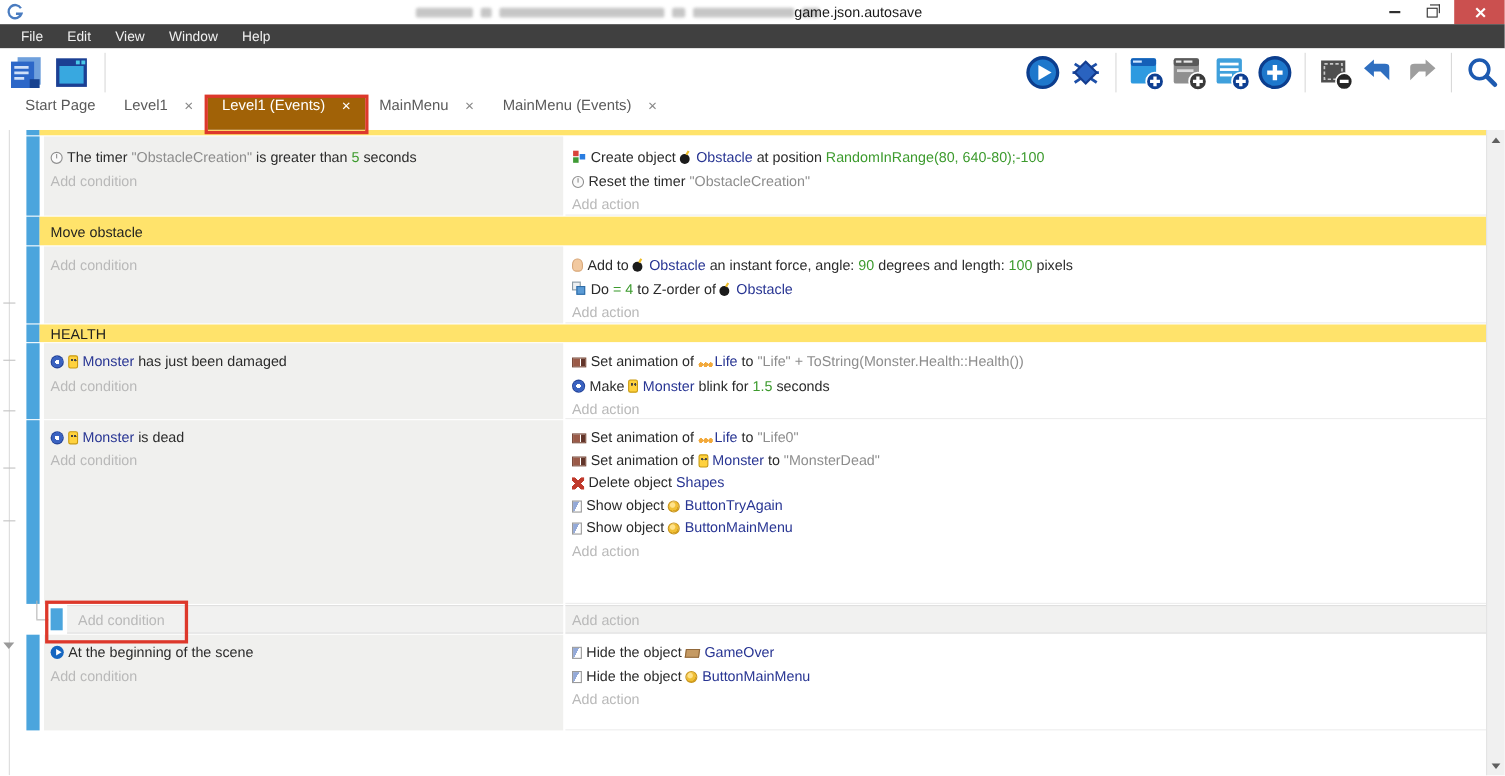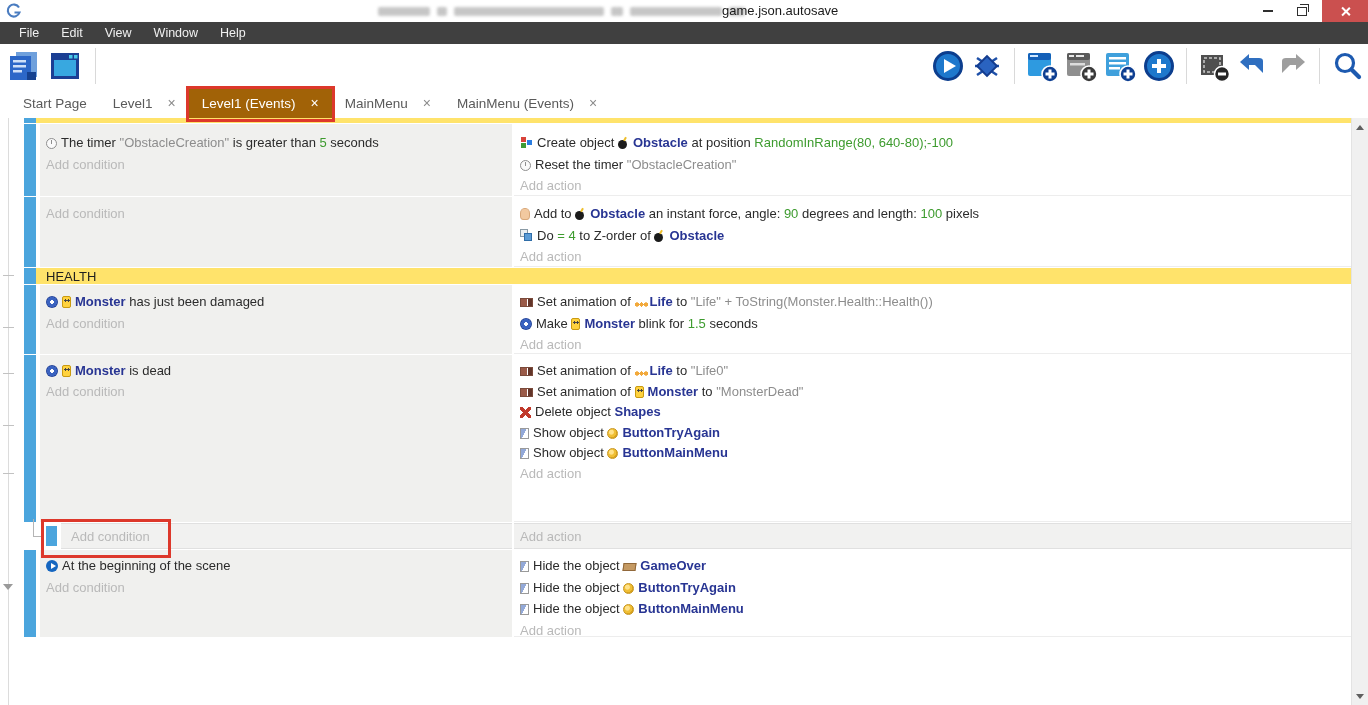--- a/index.html
+++ b/index.html
@@ -23,21 +23,21 @@
   .menubar{position:absolute;left:0;top:22px;width:1368px;height:22px;background:#404040;display:flex;align-items:center;padding-left:8px;box-sizing:border-box;z-index:10}
   .menubar span{color:#f0f0f0;font-size:12.5px;padding:0 11px;line-height:22px}
   
   .toolbar{position:absolute;left:0;top:44px;width:1368px;height:44px;background:#fff;z-index:10}
   .tbleft{position:absolute;left:6px;top:4px;display:flex;align-items:center;gap:8px}
   .tbright{position:absolute;right:4px;top:4px;display:flex;align-items:center;gap:5px}
   .tbsep{width:1px;height:36px;background:#d9d9d9;margin:0 5px}
   .tbi{display:flex;align-items:center;justify-content:center;width:34px;height:36px}
   
   .tabbar{position:absolute;left:0;top:88px;width:1368px;height:30px;background:#fff;display:flex;align-items:stretch;padding-left:10px;box-sizing:border-box;z-index:10;overflow:visible}
-  .tab{position:relative;display:flex;align-items:center;padding:0 13px;font-size:13.5px;color:#5a5a5a;white-space:nowrap}
+  .tab{position:relative;display:flex;align-items:flex-start;padding:0 13px;font-size:13.5px;color:#5a5a5a;white-space:nowrap}
   .tab .close{margin-left:15px;color:#8a8a8a;font-size:14px}
   .tab.active{background:#a16207;color:#fff}
   .tab.active .close{color:#fff}
   .anno{position:absolute;border:3px solid #dd382b;z-index:60;pointer-events:none}
   .tabanno{left:-3px;top:-2px;right:-3px;bottom:-4px}
   
   .sheet{position:absolute;left:0;top:118px;right:17px;bottom:0;background:#fff;overflow:hidden}
   .gutter{position:absolute;left:0;top:0;bottom:0;width:22px}
   .gline{position:absolute;left:8px;top:0;bottom:0;width:1px;background:#dcdcdc}
   .tick{position:absolute;left:3px;width:11px;height:1px;background:#c2c2c2}
@@ -45,21 +45,21 @@
   .rows{margin-left:22px}
   .row{display:flex;margin-bottom:1px}
   .bar{width:12px;margin-left:2px;margin-right:4px;background:#4ba5dd;flex:none}
   .row.cm .bar{margin-right:0}
   .comment{flex:1;background:#ffe36b;display:flex;align-items:center;padding-left:10px;font-size:13px;color:#1f1f1f}
   .cond{width:472px;flex:none;background:#f0f0ee;padding:6px 0 0 6px;box-sizing:border-box;overflow:hidden}
   .vgap{width:2px;flex:none}
   .act{flex:1;background:#fff;padding:6px 0 0 6px;border-bottom:1px solid #ededed;box-sizing:border-box;overflow:hidden}
   .line{height:21.5px;line-height:21.5px;font-size:13px;color:#2b2b2b;white-space:nowrap}
   .ph{color:#b9b9b9}
-  .seg-obj{color:#283593;font-weight:700}
+  .seg-obj{color:#283593;font-weight:400}
   .seg-num{color:#3d9b2e}
   .seg-str{color:#8d8d8d}
   .r0{height:5px}.r1{height:72px}.r2{height:26px}.r3{height:70px}.r4{height:16px}
   .r5{height:69px}.r6{height:167px}.r7{height:26px}.r8{height:29px}.r9{height:87px}
   .r1 .cond,.r1 .act{padding-top:8px}
   .r6 .line{height:20.6px;line-height:20.6px}
   .r9 .cond,.r9 .act{padding-top:5px}
   
   .sind{width:24px;flex:none;position:relative}
   .cv{position:absolute;left:11px;top:-4px;width:1px;height:17px;background:#b5b5b5}
@@ -296,20 +296,24 @@
         <div class="line ph">Add condition</div>
       </div>
       <div class="vgap"></div>
       <div class="act">
         <div class="line"><span class="ic create-icon"></span><span class="seg">Create object </span><span class="ic bomb-icon"></span><span class="seg-obj">Obstacle</span><span class="seg"> at position </span><span class="seg-num">RandomInRange(80, 640-80);-100</span></div>
         <div class="line"><span class="ic timer-icon"></span><span class="seg">Reset the timer </span><span class="seg-str">"ObstacleCreation"</span></div>
         <div class="line ph">Add action</div>
       </div>
     </div>
 
+    <div class="row cm r2">
+      <div class="bar"></div>
+      <div class="comment">Move obstacle</div>
+    </div>
 
     <div class="row r3">
       <div class="bar"></div>
       <div class="cond">
         <div class="line ph">Add condition</div>
       </div>
       <div class="vgap"></div>
       <div class="act">
         <div class="line"><span class="ic hand-icon"></span><span class="seg">Add to </span><span class="ic bomb-icon"></span><span class="seg-obj">Obstacle</span><span class="seg"> an instant force, angle: </span><span class="seg-num">90</span><span class="seg"> degrees and length: </span><span class="seg-num">100</span><span class="seg"> pixels</span></div>
         <div class="line"><span class="ic zorder-icon"></span><span class="seg">Do </span><span class="seg-num">= 4</span><span class="seg"> to Z-order of </span><span class="ic bomb-icon"></span><span class="seg-obj">Obstacle</span></div>
@@ -372,21 +376,20 @@
 
     <div class="row r9">
       <div class="bar"></div>
       <div class="cond">
         <div class="line"><span class="ic scene-start-icon"></span><span class="seg">At the beginning of the scene</span></div>
         <div class="line ph">Add condition</div>
       </div>
       <div class="vgap"></div>
       <div class="act">
         <div class="line"><span class="ic visibility-icon"></span><span class="seg">Hide the object </span><span class="ic gameover-icon"></span><span class="seg-obj">GameOver</span></div>
-        <div class="line"><span class="ic visibility-icon"></span><span class="seg">Hide the object </span><span class="ic button-icon"></span><span class="seg-obj">ButtonTryAgain</span></div>
         <div class="line"><span class="ic visibility-icon"></span><span class="seg">Hide the object </span><span class="ic button-icon"></span><span class="seg-obj">ButtonMainMenu</span></div>
         <div class="line ph">Add action</div>
       </div>
     </div>
 
   </div>
 </div>
 
 <div class="vscroll">
   <div class="sarr up"></div>

